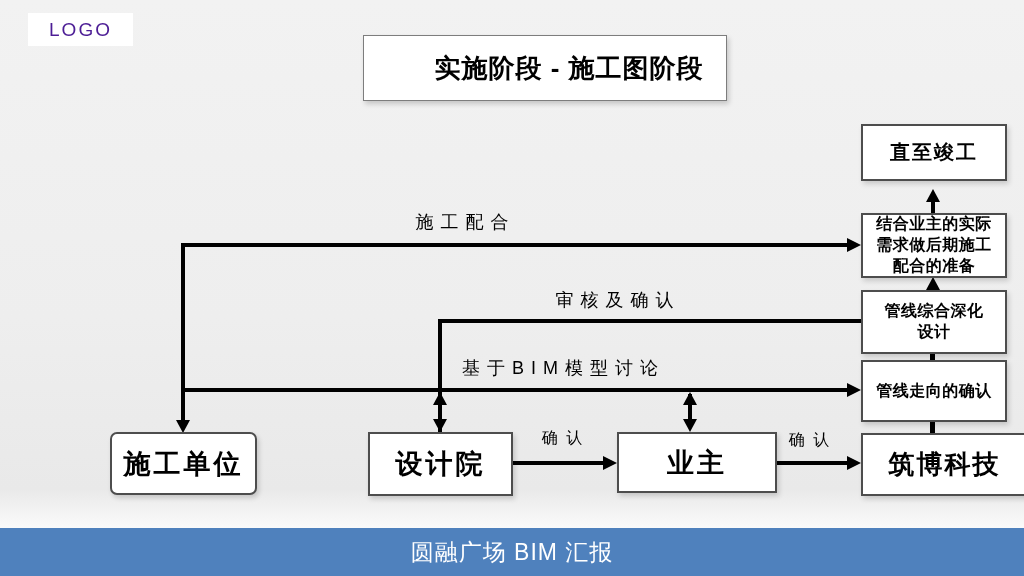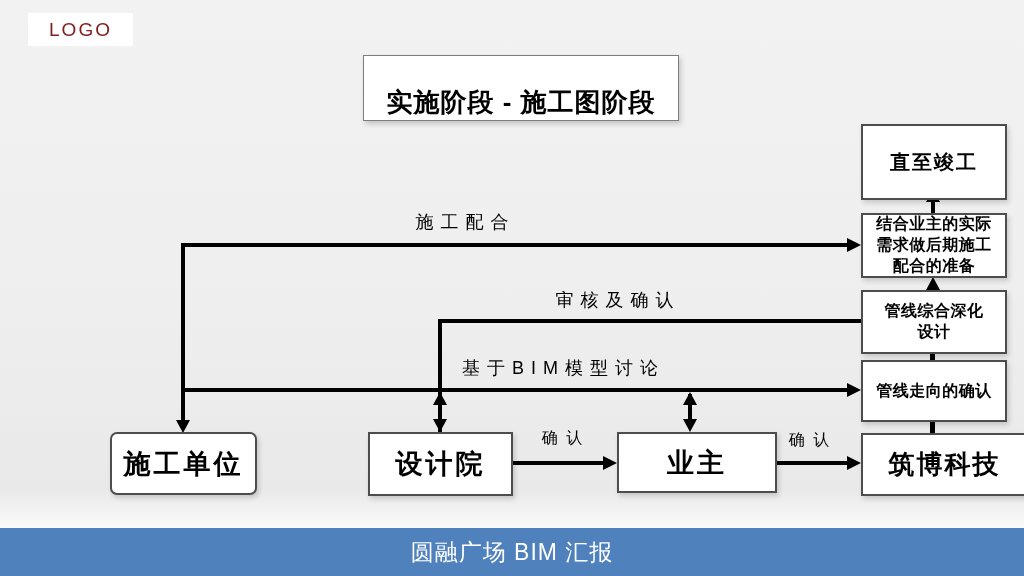--- a/index.html
+++ b/index.html
@@ -6,36 +6,36 @@
   body{font-family:"Liberation Sans","DejaVu Sans",sans-serif;}
   #slide{
     position:relative;width:1024px;height:576px;overflow:hidden;
     background:linear-gradient(180deg,#f2f2f2 0%,#eeeeee 55%,#e9e9e9 85%,#fafafa 91.5%);
   }
   
   .logo-box{position:absolute;left:28px;top:13px;width:105px;height:33px;background:#ffffff;
     display:flex;align-items:center;justify-content:center;}
   .logo-text{color:#59b0e8;font-size:19px;letter-spacing:2px;}
   
-  .title-box{position:absolute;left:363px;top:55px;width:314px;height:64px;background:#ffffff;
+  .title-box{position:absolute;left:363px;top:35px;width:314px;height:64px;background:#ffffff;
     border:1px solid #7d7d7d;box-shadow:2px 3px 5px rgba(0,0,0,0.18);
-    display:flex;align-items:flex-end;justify-content:center;}
+    display:flex;align-items:center;justify-content:center;padding-left:48px;}
   .title-text{font-size:26px;font-weight:bold;color:#000;letter-spacing:1px;}
   
   .node{position:absolute;background:#ffffff;border:2px solid #4d4d4d;
     box-shadow:2px 3px 5px rgba(0,0,0,0.16);
     display:flex;align-items:center;justify-content:center;text-align:center;
     font-weight:bold;color:#000;white-space:pre-line;box-sizing:border-box;}
   .node.big{font-size:27px;letter-spacing:3px;}
   .node.small{font-size:16px;line-height:1.3;letter-spacing:0.5px;}
   #n-shigong{left:110px;top:432px;width:147px;height:63px;border-radius:7px;}
   #n-sheji{left:368px;top:432px;width:145px;height:64px;}
   #n-yezhu{left:617px;top:432px;width:160px;height:61px;}
   #n-zhubo{left:861px;top:433px;width:167px;height:63px;font-size:26px;letter-spacing:2px;}
-  #n-final{left:861px;top:124px;width:146px;height:76px;font-size:20px;letter-spacing:2px;text-align:center;}
+  #n-final{left:861px;top:124px;width:146px;height:57px;font-size:20px;letter-spacing:2px;text-align:center;}
   #n-prep{left:861px;top:213px;width:146px;height:65px;}
   #n-md{left:861px;top:290px;width:146px;height:64px;}
   #n-mc{left:861px;top:360px;width:146px;height:62px;}
   
   .hline{position:absolute;height:4px;background:#000;}
   .vline{position:absolute;width:4px;background:#000;}
   .bar{position:absolute;width:5px;background:#000;}
   .arr{position:absolute;width:0;height:0;}
   .arr-r{border-top:7px solid transparent;border-bottom:7px solid transparent;border-left:14px solid #000;}
   .arr-d{border-left:7px solid transparent;border-right:7px solid transparent;border-top:13px solid #000;}
@@ -52,21 +52,21 @@
   .footer-bar{position:absolute;left:0;top:528px;width:1024px;height:48px;background:#4f81bd;
     display:flex;align-items:center;justify-content:center;}
   .footer-text{color:#ffffff;font-size:23px;letter-spacing:1px;}
 </style>
 </head>
 <body>
 
 <div id="slide">
 
   <div class="logo-box">
-    <span class="logo-text" style="color: #7f1d1d;">LOGO</span>
+    <span class="logo-text" style="color: #4c1d95;">LOGO</span>
   </div>
 
   <div class="title-box">
     <span class="title-text">实施阶段 - 施工图阶段</span>
   </div>
 
   <div class="vline" style="left:181px;top:245px;height:178px;"></div>
   <div class="arr arr-d" style="left:176px;top:420px;"></div>
   <div class="hline" style="left:181px;top:243px;width:667px;"></div>
   <div class="arr arr-r" style="left:847px;top:238px;"></div>

